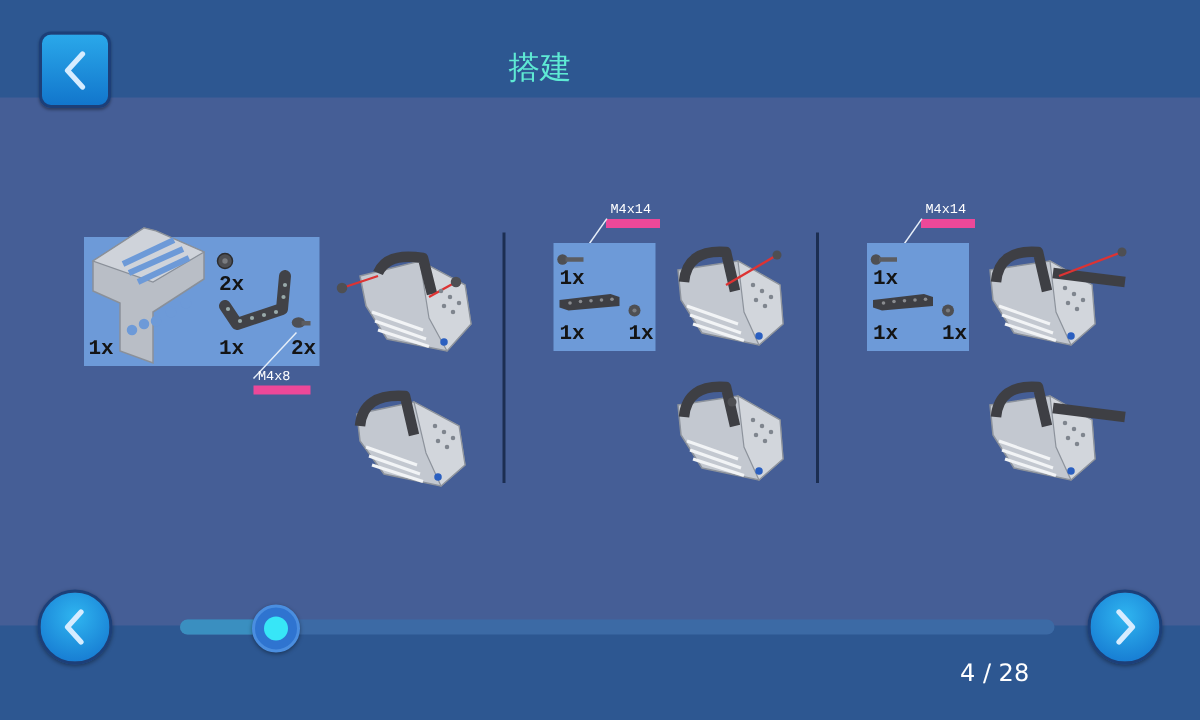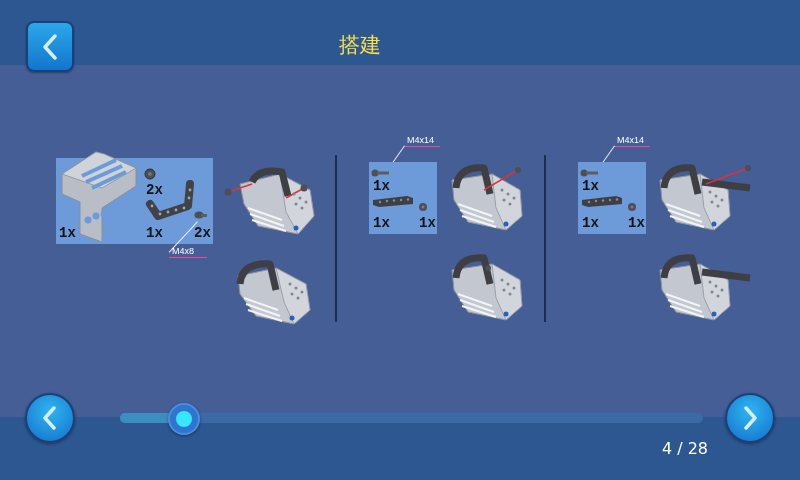--- a/index.html
+++ b/index.html
@@ -1,38 +1,38 @@
 <!DOCTYPE html>
 <html><head>
 <meta charset="utf-8">
 <style>
   * { box-sizing: border-box; margin: 0; padding: 0; }
   html, body { width: 800px; height: 480px; overflow: hidden; }
   body { background: #455e96; font-family: "DejaVu Sans", sans-serif; position: relative; }
   .header { position: absolute; left: 0; top: 0; width: 800px; height: 65px; background: #2d5791; }
-  .title { position: absolute; left: 0; top: 30px; width: 720px; text-align: center; color: #fde047; font-size: 21px; line-height: 30px; }
+  .title { position: absolute; left: 0; top: 30px; width: 720px; text-align: center; color: #5eead4; font-size: 21px; line-height: 30px; }
   .back-btn { position: absolute; left: 26px; top: 21px; width: 48px; height: 51px; border-radius: 8px;
     background: linear-gradient(#2aa8ea, #1276cc); border: 2px solid #1d3f78; box-shadow: 0 1px 2px rgba(0,0,0,.35); cursor: pointer; }
   .back-btn svg, .nav-btn svg { position: absolute; left: 50%; top: 50%; transform: translate(-50%,-50%); }
   .main { position: absolute; left: 0; top: 65px; width: 800px; height: 352px; }
   .footer { position: absolute; left: 0; top: 417px; width: 800px; height: 63px; background: #2d5791; }
   .divider { position: absolute; width: 2px; background: #1c2e52; top: 155px; height: 167px; }
   .panel { position: absolute; background: #6d9ad8; }
   .qty { position: absolute; color: #141414; font-family: Liberation Mono, monospace; font-weight: bold; font-size: 14px; line-height: 14px; }
-  .screw-label { position: absolute; color: #ffffff; font-family: Liberation Sans, sans-serif; font-size: 9px; line-height: 10px; border-bottom: 1px solid #ec4899; padding: 0 3px 1px 3px; }
+  .screw-label { position: absolute; color: #ffffff; font-family: Liberation Mono, monospace; font-size: 9px; line-height: 10px; border-bottom: 6px solid #ec4899; padding: 0 3px 1px 3px; }
   .leader { position: absolute; background: #e6eef8; height: 1px; transform-origin: 0 0; }
   .part { position: absolute; }
   .track { position: absolute; left: 120px; top: 413px; width: 583px; height: 10px; border-radius: 5px; background: #3c6aa5; }
   .track-fill { position: absolute; left: 0; top: 0; height: 10px; border-radius: 5px; background: #3a8fc0; }
   .knob { position: absolute; left: 168px; top: 403px; width: 32px; height: 32px; border-radius: 50%;
     background: #2f74d0; border: 2px solid #4a8ee0; box-shadow: 0 1px 3px rgba(0,0,0,.4); cursor: pointer; }
   .knob::after { content: ""; position: absolute; left: 6px; top: 6px; width: 16px; height: 16px; border-radius: 50%; background: #37e6f7; }
   .nav-btn { position: absolute; top: 393px; width: 50px; height: 50px; border-radius: 50%;
     background: radial-gradient(circle at 50% 35%, #2fb5f0, #1270cc); border: 2px solid #1d3f78; box-shadow: 0 1px 3px rgba(0,0,0,.4); cursor: pointer; }
-  .page-counter { position: absolute; left: 640px; top: 439px; width: 90px; text-align: center; color: #ffffff; font-size: 16px; line-height: 20px; }
+  .page-counter { position: absolute; left: 640px; top: 439px; width: 90px; color: #ffffff; font-size: 16px; line-height: 20px; }
 </style>
 </head>
 <body>
 
 <div class="header"></div>
 <div class="back-btn">
   <svg width="16" height="26" viewBox="0 0 16 26">
     <polyline points="13,2 3,13 13,24" fill="none" stroke="#d6ecff" stroke-width="3.5" stroke-linecap="round" stroke-linejoin="round"></polyline>
   </svg>
 </div>

